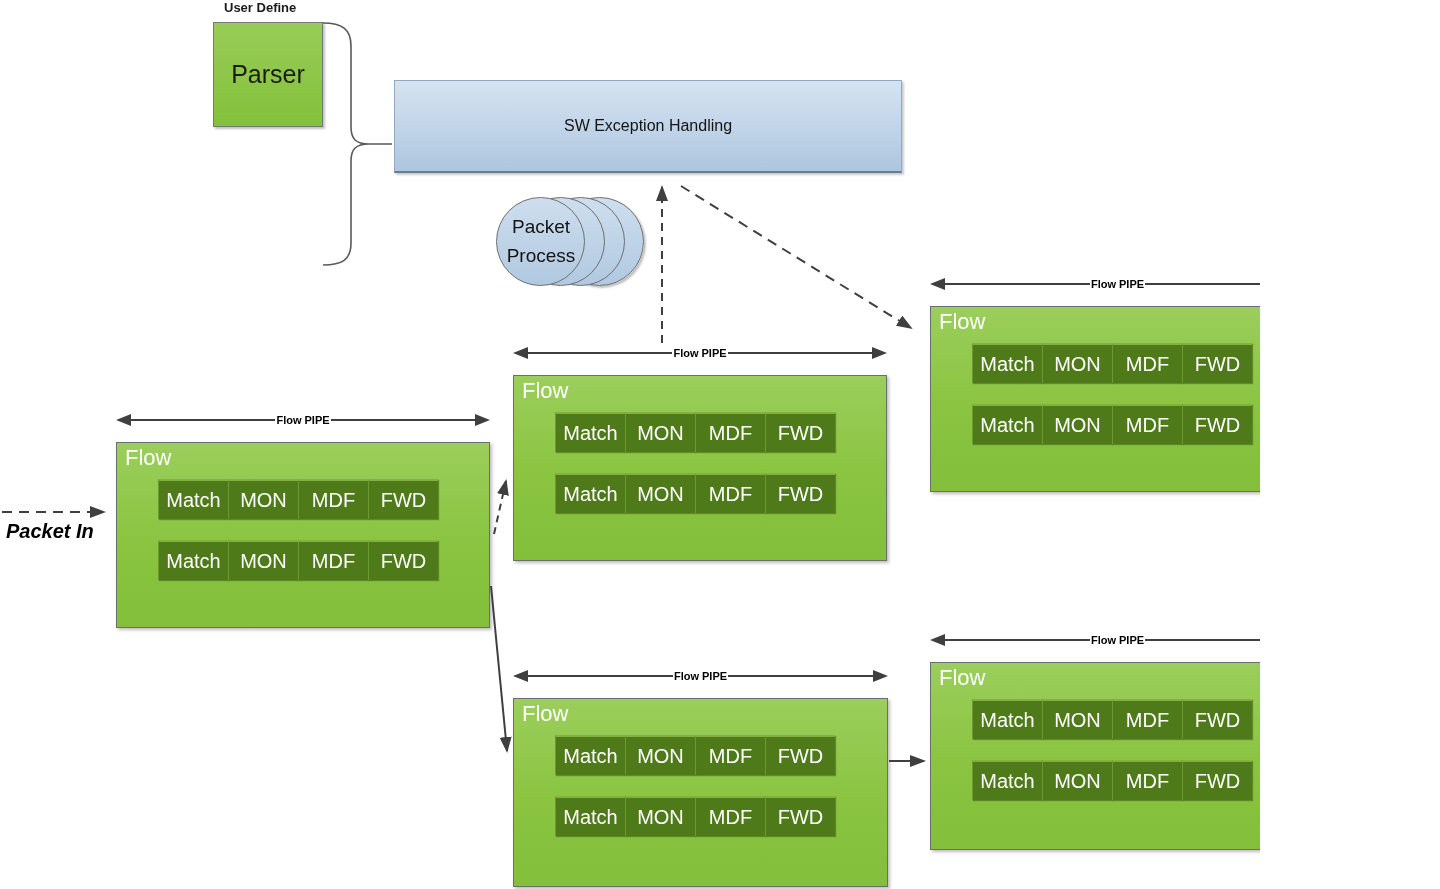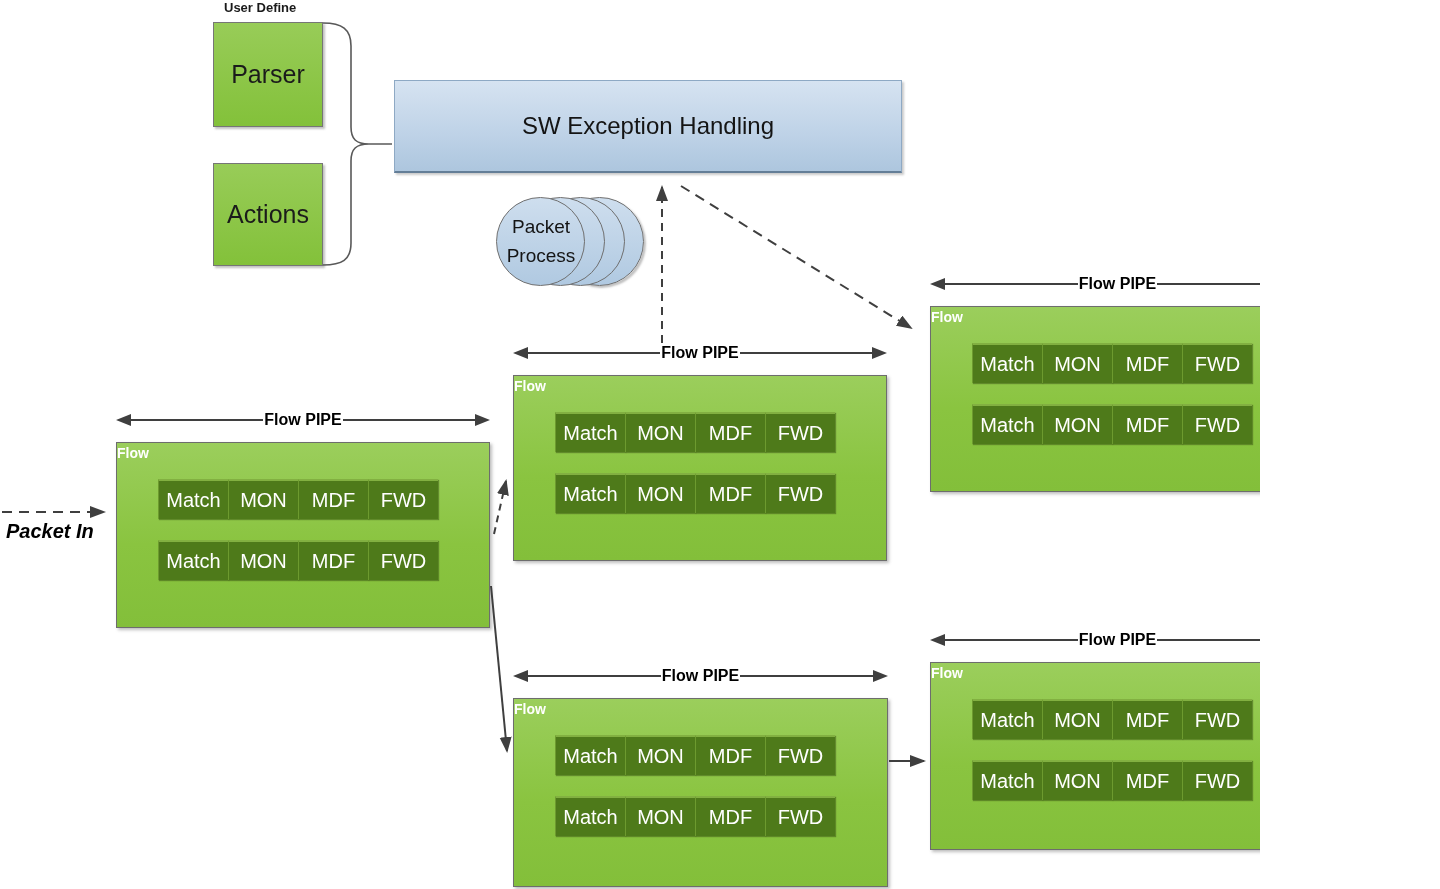--- a/index.html
+++ b/index.html
@@ -16,21 +16,21 @@
           border:1px solid #767676; box-shadow:2px 2px 2px rgba(120,120,120,.45);
           display:flex; align-items:center; justify-content:center; font-size:25px; color:#1b1b1b; }
   .parser { left:213px; top:22px; height:105px; }
   .actions { left:213px; top:163px; height:103px; }
 
   
   .sw-box { position:absolute; left:394px; top:80px; width:508px; height:93px;
             background:linear-gradient(180deg,#d6e3f1 0%,#bed2e7 60%,#adc6de 100%);
             border:1px solid #8ea9c4; border-bottom:2px solid #647e97;
             box-shadow:2px 2px 2px rgba(125,125,125,.4);
-            display:flex; align-items:center; justify-content:center; font-size:24px; color:#141414; }
+            display:flex; align-items:center; justify-content:center; font-size:16px; color:#141414; }
 
   
   .pp { position:absolute; left:496px; top:197px; width:150px; height:91px; }
   .circle { position:absolute; top:0; width:89px; height:89px; border-radius:50%;
             background:linear-gradient(180deg,#cedeee,#b0c9e1); border:1px solid #6f6f6f; }
   .c1 { left:0;  z-index:4; }
   .c2 { left:20px; z-index:3; }
   .c3 { left:40px; z-index:2; }
   .c4 { left:59px; z-index:1; box-shadow:2px 2px 2px rgba(120,120,120,.45); }
   .pp-text { position:absolute; left:2px; top:15px; width:84px; text-align:center;
@@ -47,28 +47,28 @@
   .p1 { left:513px; top:341px; width:374px; }
   .p2 { left:930px; top:272px; width:375px; }
   .p3 { left:513px; top:664px; width:375px; }
   .p4 { left:930px; top:628px; width:375px; }
 
   .pipe-header { display:flex; align-items:center; height:24px; margin-bottom:10px; }
   .ah { width:0; height:0; border-top:6px solid transparent; border-bottom:6px solid transparent; flex:0 0 auto; }
   .ah-left  { border-right:15px solid #3f3f3f; }
   .ah-right { border-left:15px solid #3f3f3f; }
   .pline { flex:1 1 auto; height:2px; background:#3f3f3f; }
-  .pipe-label { flex:0 0 auto; font-size:16px; font-weight:bold; color:#000; white-space:nowrap; padding:0 1px; }
+  .pipe-label { flex:0 0 auto; font-size:11px; font-weight:bold; color:#000; white-space:nowrap; padding:0 1px; }
 
   .flow-box { position:relative; height:186px;
               background:linear-gradient(180deg,#9bce5c 0%,#8ac440 55%,#83bf3a 100%);
               border:1px solid #6d6d6d; box-shadow:2px 2px 3px rgba(110,110,110,.45); }
   .p3 .flow-box { height:189px; }
   .p4 .flow-box { height:188px; }
-  .flow-title { position:absolute; left:0; top:2px; font-size:14px; font-weight:bold; color:#ffffff; }
+  .flow-title { position:absolute; left:8px; top:2px; font-size:22px; font-weight:normal; color:#ffffff; }
 
   .stage-row { position:absolute; left:0; right:0; display:flex; 
                padding:0 10px 0 17px;margin-left:24px; }
   .r1 { top:36px; } .r2 { top:97px; }
   .stage { width:70px; height:40px; background:#4e7a1a;
            border-top:2px solid #82b041; border-left:1px solid #6d9a2f;
            box-shadow:1px 1px 1px rgba(60,90,20,.55);
            color:#fff; font-size:20px; display:flex; align-items:center; justify-content:center; }
 </style>
 </head>
@@ -90,23 +90,20 @@
     <line x1="889" y1="761" x2="924" y2="761" stroke="#3f3f3f" stroke-width="2" marker-end="url(#arr)"></line>
     <line x1="2" y1="512" x2="104" y2="512" stroke="#3f3f3f" stroke-width="2" stroke-dasharray="10 7" marker-end="url(#arr)"></line>
     <line x1="1308" y1="505" x2="1426" y2="505" stroke="#3f3f3f" stroke-width="2" stroke-dasharray="10 7" marker-end="url(#arr)"></line>
   </svg>
 
   <div class="user-define">User Define</div>
 
   <div class="gbox parser">
     <span>Parser</span>
   </div>
-  <div class="gbox actions">
-    <span>Actions</span>
-  </div>
 
   <div class="sw-box">
     <span>SW Exception Handling</span>
   </div>
 
   <div class="pp">
     <div class="circle c4"></div>
     <div class="circle c3"></div>
     <div class="circle c2"></div>
     <div class="circle c1">

